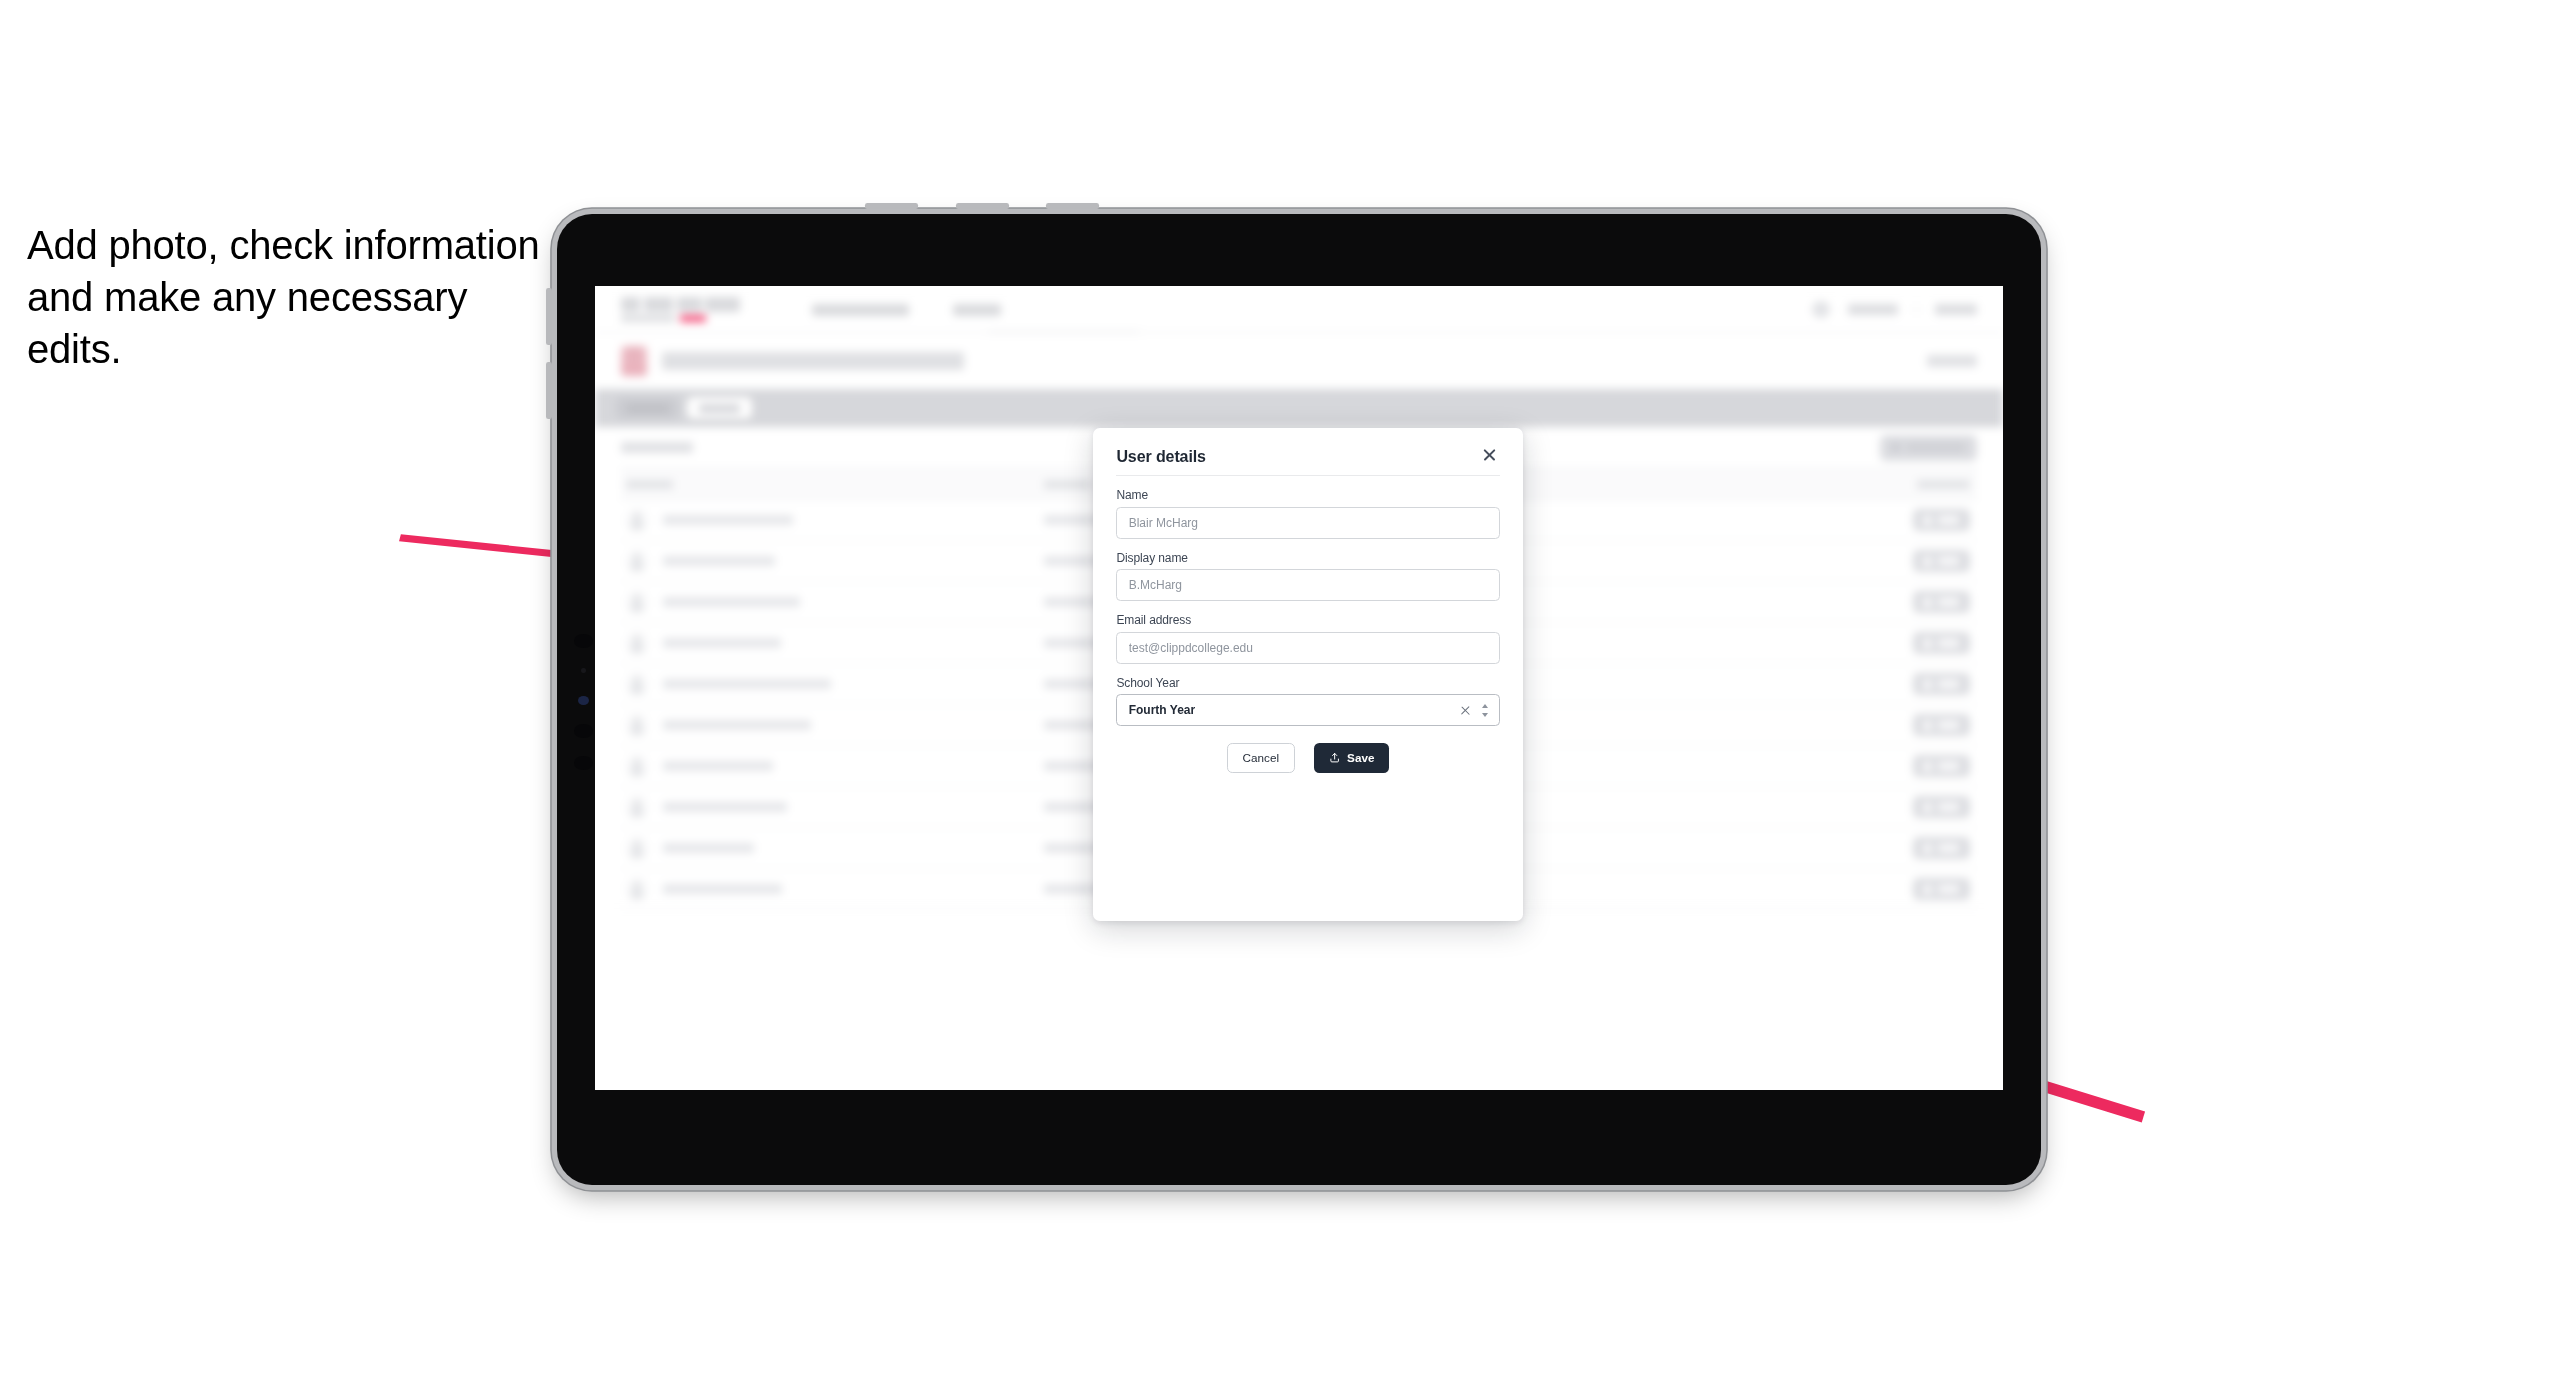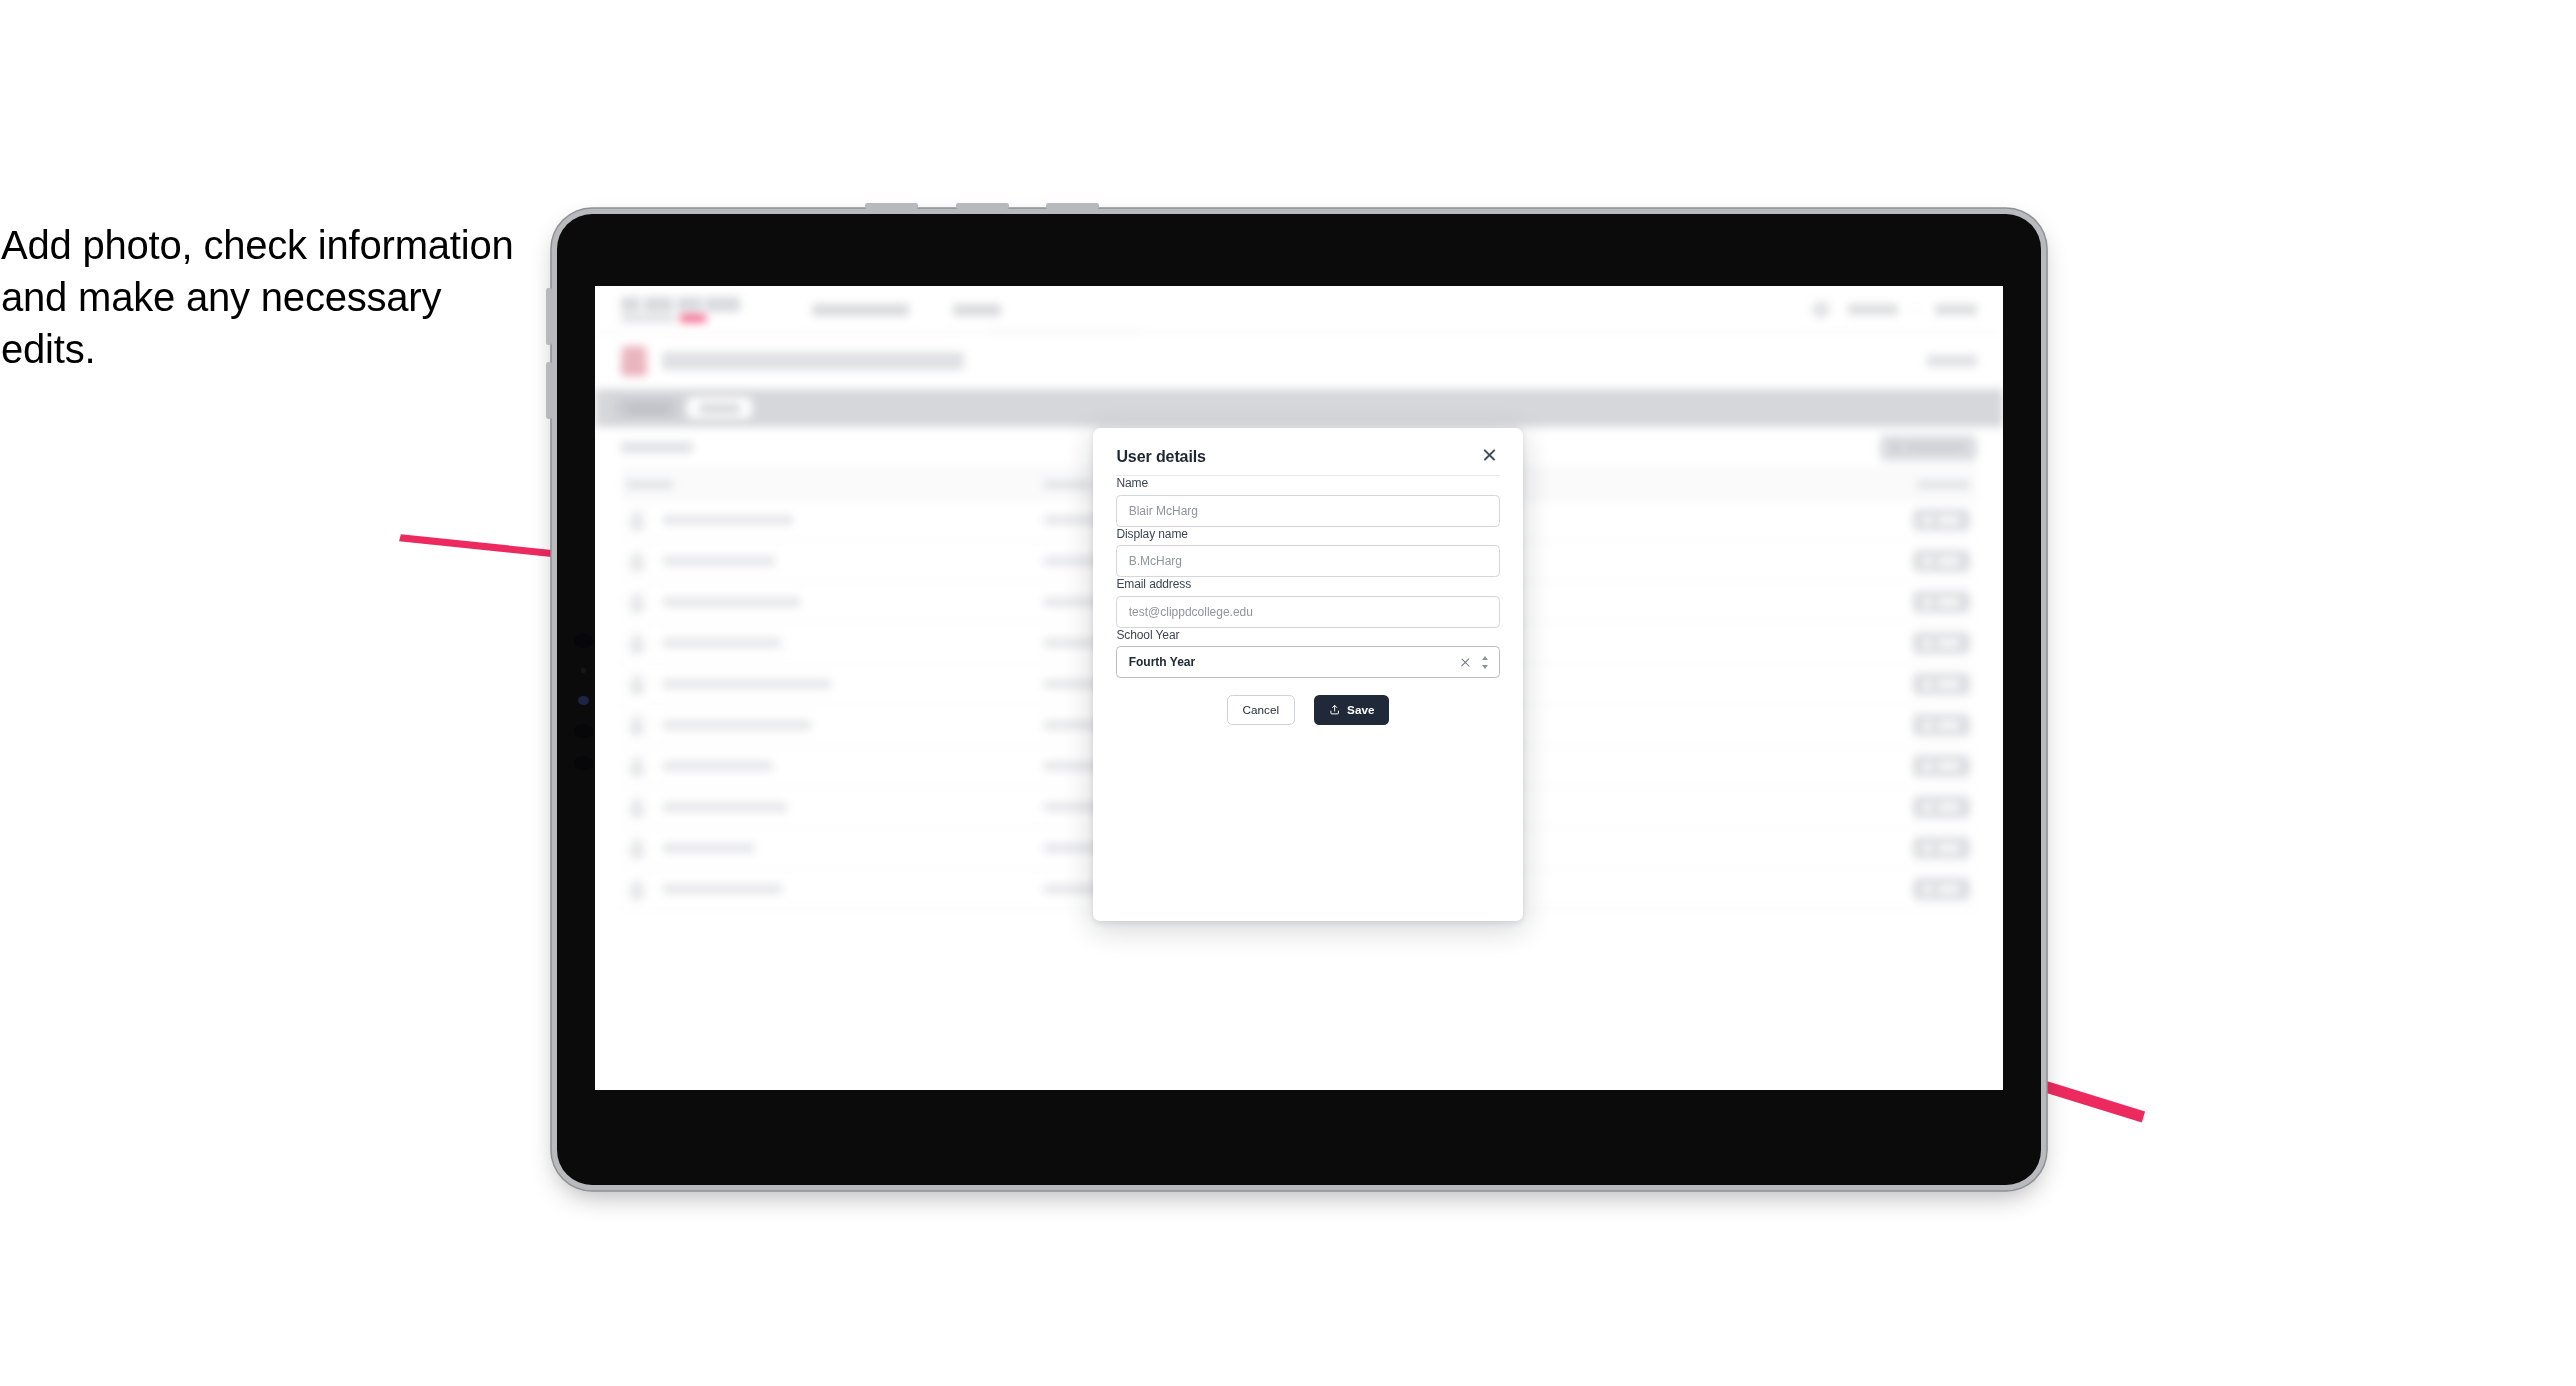--- a/index.html
+++ b/index.html
@@ -11,21 +11,21 @@
   
   .caption {
     position:absolute;
     font-family:"Liberation Sans", sans-serif;
     color:#000;
     font-size:40px;
     line-height:1.30;
     letter-spacing:-0.2px;
     font-weight:400;
   }
-  #caption-left  { left:1px;  top:219px; width:513px; }
+  #caption-left  { left:27px;  top:219px; width:513px; }
   #caption-right { left:2178px; top:1023px; width:393px; }
   .caption b { font-weight:700; }
 
   
   .arrow-svg { position:absolute; overflow:visible; pointer-events:none; }
 
   
   #tablet {
     position:absolute;
     left:557px; top:214px;
@@ -199,21 +199,21 @@
   .photo .club { position:absolute; left:25px; top:6.8px;  width:13px; height:1.5px;  background:#7f7f85; transform:rotate(-44deg); }
   .photo .bag  { position:absolute; left:10.6px; bottom:6px; width:12px; height:3px; background:#3b4452; border-radius:1.5px; transform:rotate(-8deg); }
 
   .upload-btn {
     background:#1f2937; color:#fff; border:none; border-radius:5.3px;
     padding:8.3px 16px; font-size:12px; font-weight:600;
     font-family:"Liberation Sans", sans-serif; cursor:pointer;
     letter-spacing:0.1px;
   }
 
-  .field { margin-top:0; }
+  .field { margin-top:12px; }
   .field-label {
     font-size:12px; color:#3d4654; margin-bottom:4.5px; display:block; letter-spacing:-0.1px;
   }
   .field-input {
     width:100%; height:32px; border:0.8px solid #d3d6da; border-radius:4.5px;
     background:#fff; padding:0 11.3px; font-size:12px; color:#8f959e;
     font-family:"Liberation Sans", sans-serif; outline:none;
   }
   .select-wrap { position:relative;border-radius:9px; }
   .select-box {

